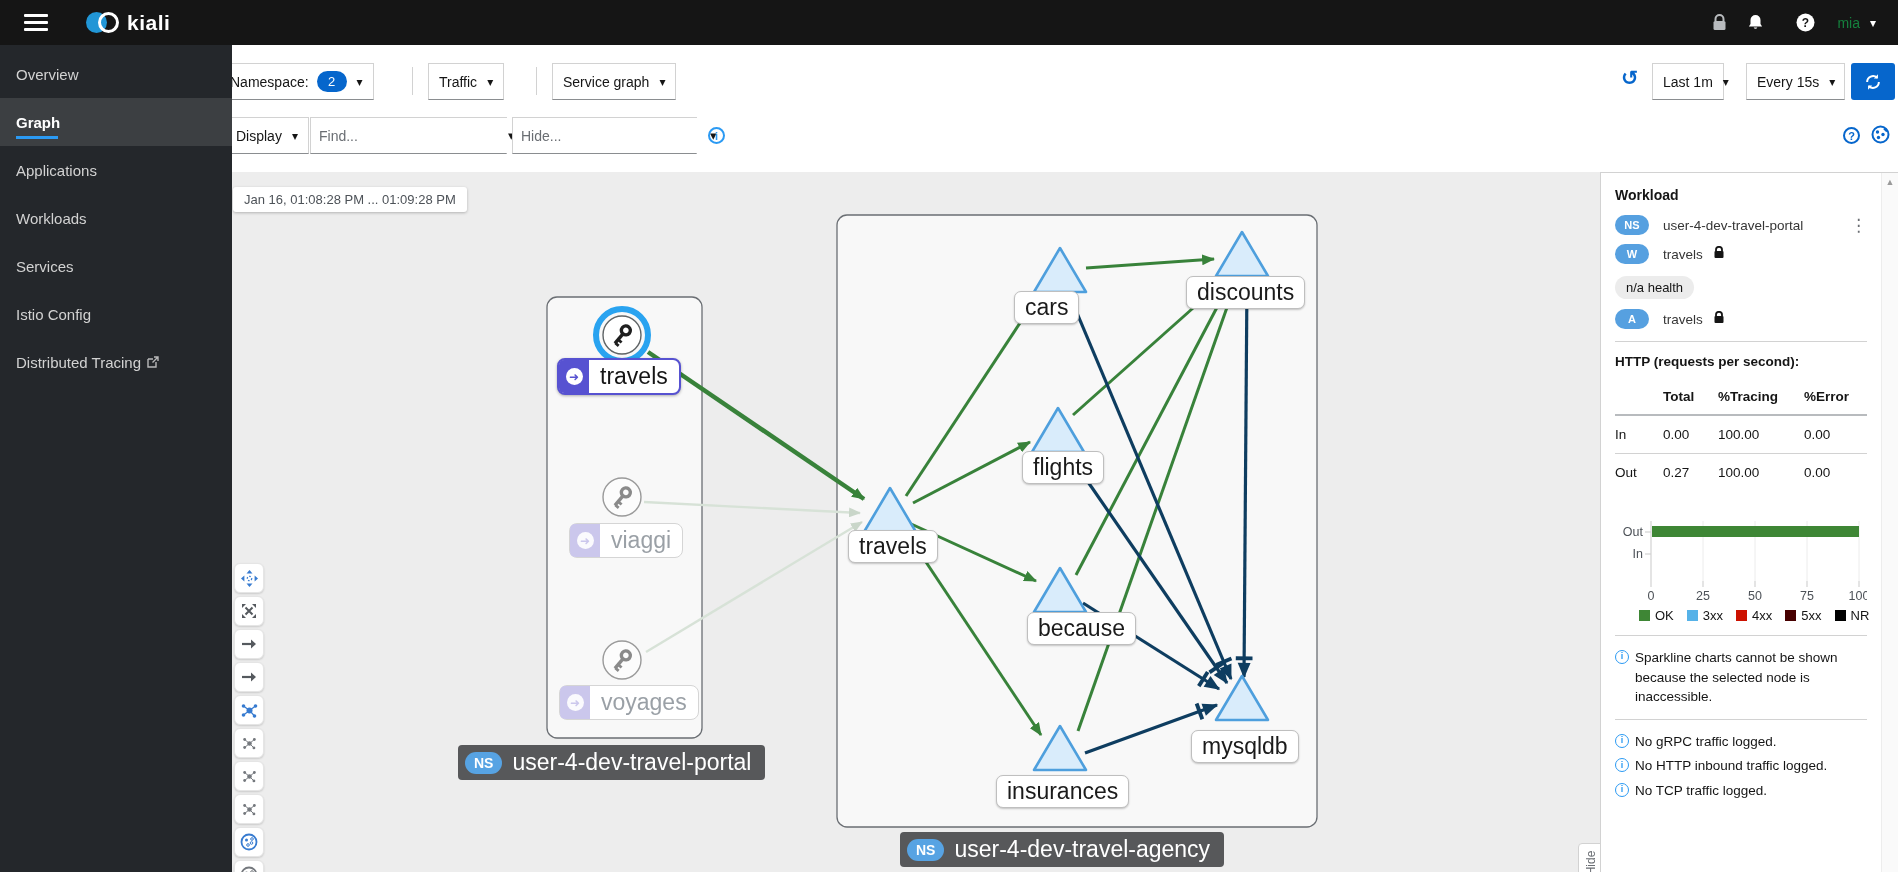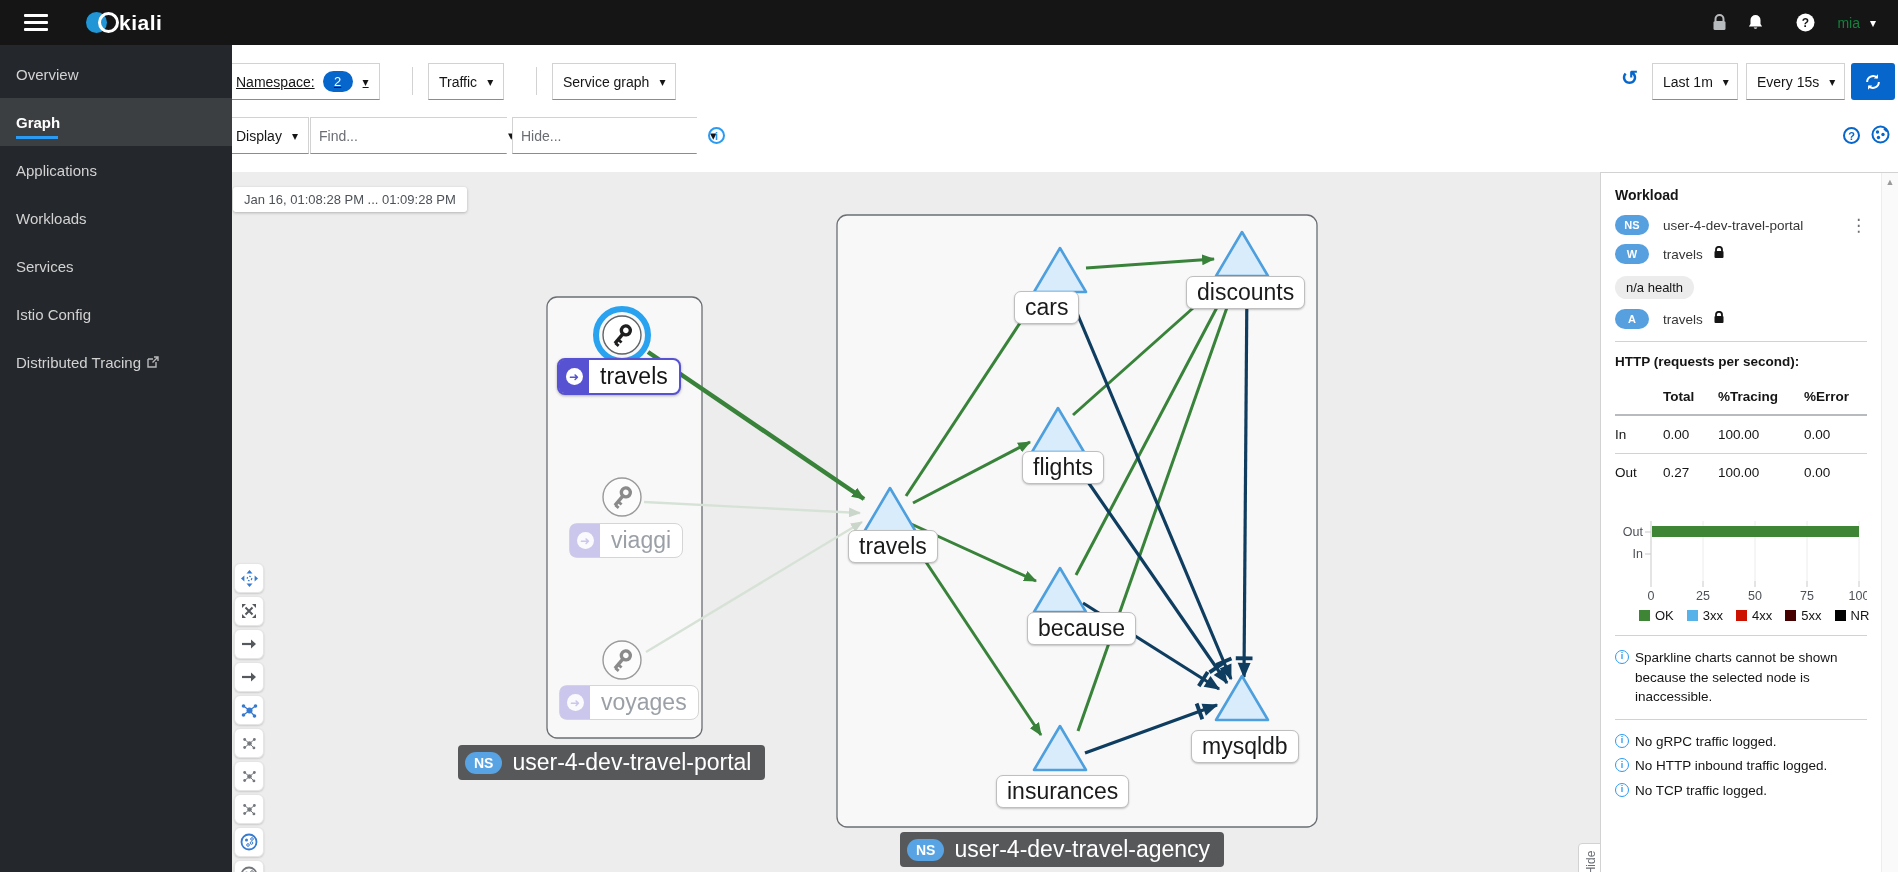--- a/index.html
+++ b/index.html
@@ -5,21 +5,21 @@
   *{margin:0;padding:0;box-sizing:border-box;}
   html,body{width:1898px;height:872px;overflow:hidden;font-family:"Liberation Sans","DejaVu Sans",sans-serif;background:#fff;color:#151515;}
 
   
   .topbar{position:absolute;top:0;left:0;right:0;height:45px;background:#151515;display:flex;align-items:center;z-index:30;}
   .hamburger{margin-left:24px;width:24px;cursor:pointer;}
   .hamburger div{height:3px;background:#fff;margin:4px 0;border-radius:1px;}
   .logo{display:flex;align-items:center;margin-left:38px;}
   .logo .c1{width:21px;height:21px;border-radius:50%;background:#2196d6;}
   .logo .c2{width:21px;height:21px;border-radius:50%;border:3px solid #fff;margin-left:-9px;}
-  .logo .brand{color:#fff;font-size:21px;font-weight:700;letter-spacing:.5px;}
+  .logo .brand{color:#fff;font-size:21px;font-weight:700;margin-left:8px;letter-spacing:.5px;}
   .tb-right{position:absolute;right:0;top:0;height:45px;display:flex;align-items:center;}
   .tb-ic{width:36px;display:flex;justify-content:center;cursor:pointer;}
   .userbox{color:#15803d;font-size:14px;margin:0 10px 0 14px;cursor:pointer;}
   .caret-w{color:#fff;font-size:12px;margin-right:22px;cursor:pointer;}
 
   
   .sidebar{position:absolute;top:45px;left:0;width:232px;bottom:0;background:#24272b;z-index:20;}
   .nav-item{height:48px;display:flex;align-items:center;padding-left:16px;color:#d2d2d2;font-size:15px;cursor:pointer;position:relative;}
   .nav-item.first{margin-top:5px;}
   .nav-item.active{background:#3c3f42;color:#fff;font-weight:700;}
@@ -147,37 +147,37 @@
       <svg width="12" height="12" viewBox="0 0 12 12">
           <path d="M1 3h5M1 3v8h8V6" fill="none" stroke="#d2d2d2" stroke-width="1.4"></path>
           <path d="M7 1h4v4M11 1L5.5 6.5" fill="none" stroke="#d2d2d2" stroke-width="1.4"></path>
         </svg>
     </span>
   </div>
 </div>
 
 <div class="toolbar">
 
-  <div class="selbox" style="left:25px;top:18px;text-decoration:underline;">
+  <div class="selbox" style="left:19px;top:18px;">
     <span>Namespace:</span>
     <span class="nsbadge">2</span>
     <span class="cd">▾</span>
   </div>
   <div class="pipe" style="left:212px;"></div>
   <div class="selbox" style="left:228px;top:18px;">
     <span>Traffic</span>
     <span class="cd">▾</span>
   </div>
   <div class="pipe" style="left:336px;"></div>
   <div class="selbox" style="left:352px;top:18px;">
     <span>Service graph</span>
     <span class="cd">▾</span>
   </div>
   <span class="histicon" style="left:1421px;top:22px;">↺</span>
-  <div class="selbox" style="left:1452px;top:18px;width:86px;">
+  <div class="selbox" style="left:1452px;top:18px;width:72px;">
     <span>Last 1m</span>
     <span class="cd">▾</span>
   </div>
   <div class="selbox" style="left:1546px;top:18px;width:99px;">
     <span>Every 15s</span>
     <span class="cd">▾</span>
   </div>
   <div class="refreshbtn" style="left:1651px;top:18px;">
     <svg width="18" height="18" viewBox="0 0 20 20">
       <path d="M3.5 10a6.5 6.5 0 0 1 11-4.7" fill="none" stroke="#fff" stroke-width="2.2"></path>

